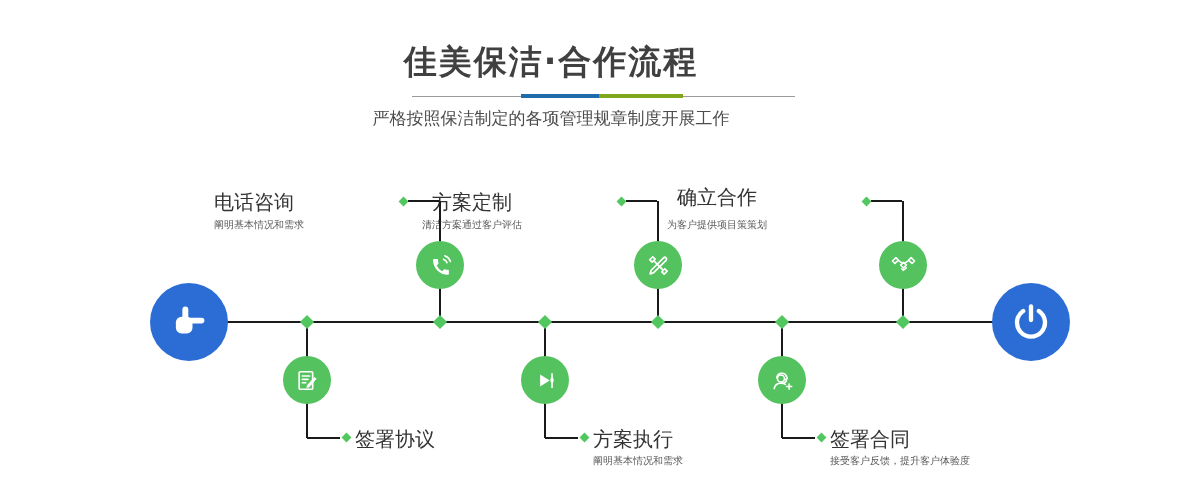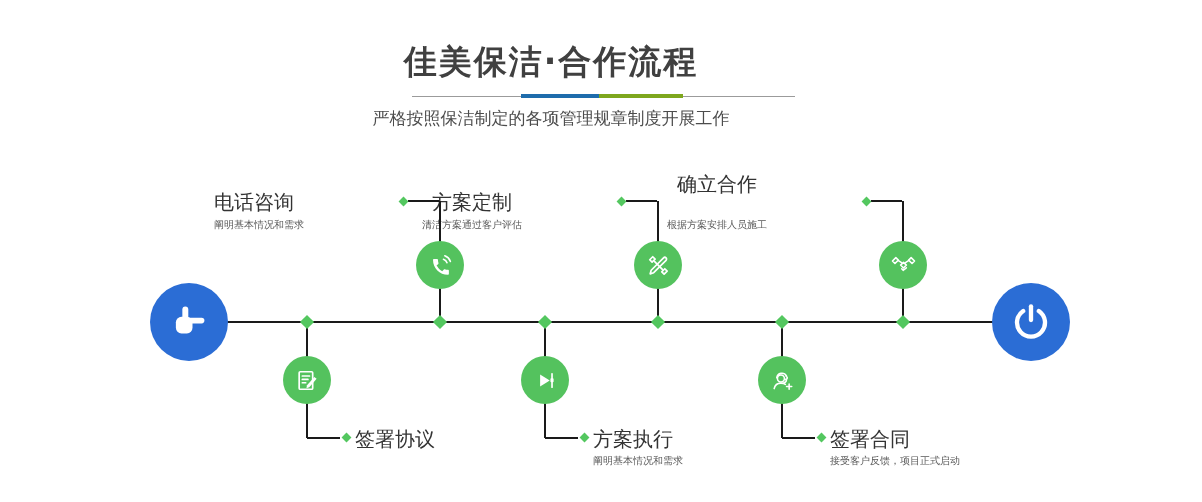--- a/index.html
+++ b/index.html
@@ -102,22 +102,22 @@
     <svg width="27" height="27" viewBox="0 0 24 24">
       <g fill="none" stroke="#ffffff" stroke-width="1.4" stroke-linejoin="round" stroke-linecap="round">
         <path d="M2.2 8.0l3-3 2.2 2.2-3 3z"></path>
         <path d="M21.8 8.0l-3-3-2.2 2.2 3 3z"></path>
         <path d="M7.2 7.4l3.4 2.2M16.8 7.4l-3.4 2.2"></path>
         <path d="M9.4 11.6l2.6-2.4 2.6 2.4-2.6 2.6z"></path>
         <path d="M10.4 14.9l1.3 1.4 1.3-1M13.4 15l1.1-.9"></path>
       </g>
     </svg>
   </div>
-  <div class="step-title ta-r" style="right:345px;top:171px;">确立合作</div>
-  <div class="step-desc ta-r" style="right:335px;top:218px;">根据方案安排人员施工</div>
+  <div class="step-title ta-r" style="right:345px;top:184px;">确立合作</div>
+  <div class="step-desc ta-r" style="right:335px;top:218px;">为客户提供项目策策划</div>
 
   <div class="vline" style="left:306px;top:322px;height:116px;"></div>
   <div class="hline" style="left:307px;top:437px;width:33px;"></div>
   <div class="bullet" style="left:343px;top:434px;"></div>
   <div class="tl-diamond" style="left:302px;top:317px;"></div>
   <div class="node" style="left:283px;top:356px;">
     <svg width="27" height="27" viewBox="0 0 24 24">
       <g fill="none" stroke="#ffffff" stroke-width="1.5" stroke-linecap="round" stroke-linejoin="round">
         <rect x="4.6" y="4.2" width="12" height="15.6" rx="1"></rect>
         <path d="M7.4 8h6.4M7.4 11h5M7.4 14h3"></path>
@@ -151,15 +151,15 @@
         <circle cx="10.6" cy="10.2" r="3.1"></circle>
         <path d="M4.6 19.2c.7-3.4 2.8-4.9 6-4.9 1.6 0 3 .4 4 1.1"></path>
         <path d="M6.9 9.6a4.6 4.6 0 0 1 8.6-1.6"></path>
         <path d="M15.4 8.4c.7.3 1 1 .8 1.7-.2.6-.8 1-1.4.9"></path>
         <path d="M15.4 11.2c.2 1.5-.7 2.4-2 2.6"></path>
         <path d="M15.6 17.4h4.6M17.9 15.1v4.6"></path>
       </g>
     </svg>
   </div>
   <div class="step-title" style="left:830px;top:426px;">签署合同</div>
-  <div class="step-desc" style="left:830px;top:454px;">接受客户反馈，项目正式启动</div>
+  <div class="step-desc" style="left:830px;top:454px;">接受客户反馈，提升客户体验度</div>
 
 </div>
 
 </body></html>

